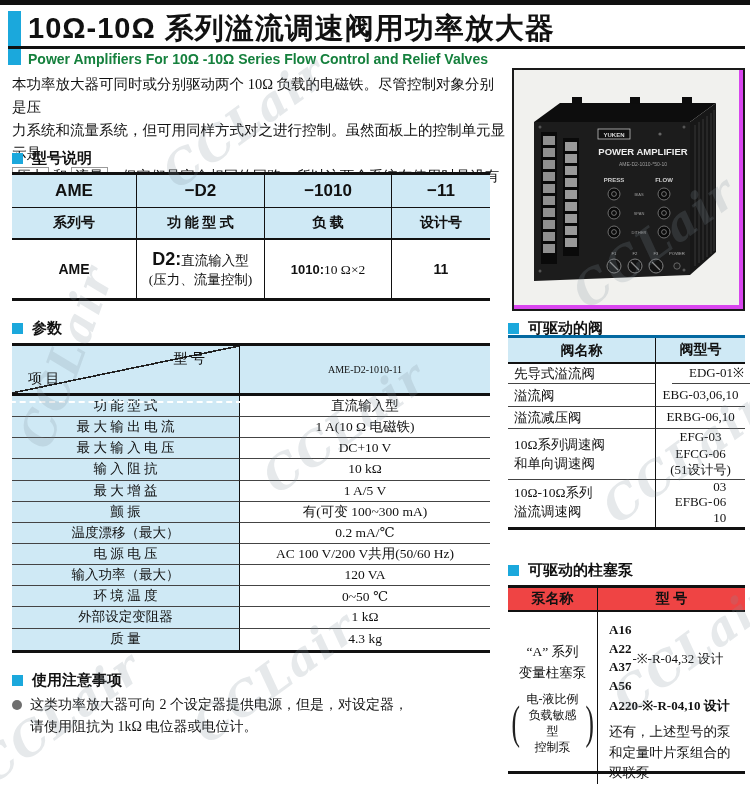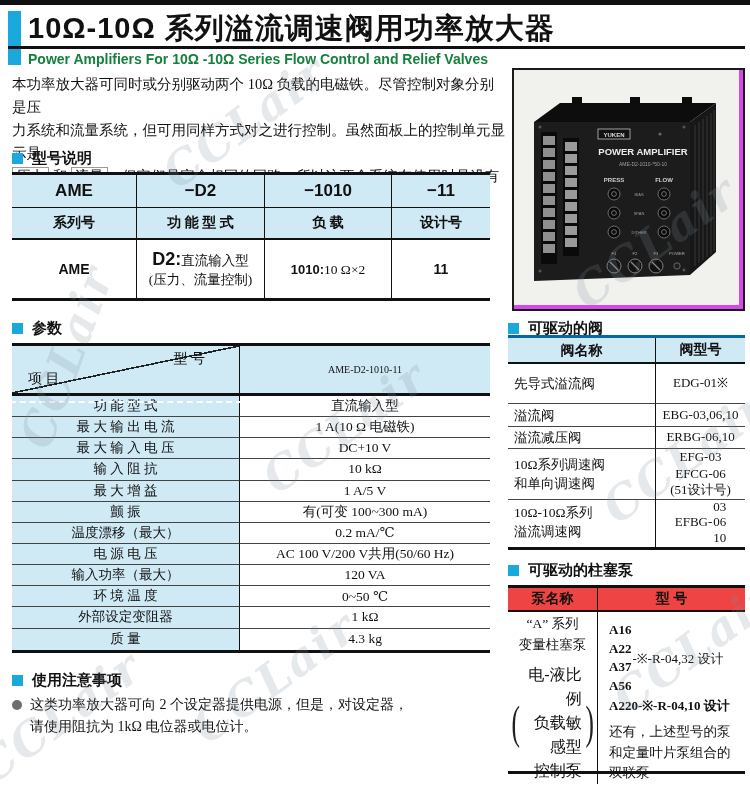--- a/index.html
+++ b/index.html
@@ -78,21 +78,21 @@
   .ktable{position:absolute;left:508px;top:585px;width:237px;border-top:3px solid #111;border-bottom:3px solid #111;z-index:2;}
   .krow{display:grid;grid-template-columns:90px 147px;}
   .krow.khead{height:24px;background:#ef4444;font-weight:bold;}
   .krow.khead>div{display:flex;align-items:center;justify-content:center;font-size:14px;border-bottom:2px solid #111;}
   .krow.khead>div:first-child{border-right:1.2px solid #111;}
   .kbody{display:grid;grid-template-columns:90px 147px;height:159px;}
   .kname{border-right:1.2px solid #111;display:flex;flex-direction:column;align-items:center;justify-content:center;gap:8px;}
   .kname-main{text-align:center;font-size:13.5px;line-height:21px;}
   .bracket-wrap{display:flex;align-items:center;}
   .paren{font-size:46px;font-weight:300;color:#222;transform:scaleX(0.55);line-height:0;}
-  .bracket-lines{font-size:16px;line-height:24px;text-align:right;}
+  .bracket-lines{font-size:12px;line-height:16px;text-align:center;}
   .kmodels{padding:9px 2px 0 11px;font-size:13px;}
   .group-flex{display:flex;align-items:center;}
   .group-nums{line-height:18.5px;font-weight:bold;font-family:"Liberation Serif",serif;}
   .group-suffix{margin-left:1px;}
   .a220-line{margin-top:1px;font-weight:bold;}
   .pump-note{margin-top:7px;font-size:13.5px;line-height:20.5px;font-weight:normal;}
 
   
   .notes-body{position:absolute;left:12px;top:694px;width:480px;display:flex;z-index:2;}
   .bullet-dot{flex:0 0 auto;width:10px;height:10px;border-radius:50%;background:#6e6e6e;margin:6px 8px 0 0;}
@@ -330,21 +330,21 @@
 
   <div class="sec" style="left:508px;top:319px;">
     <span class="sq"></span>
     <span>可驱动的阀</span>
   </div>
   <div class="vtable">
     <div class="vrow vhead">
       <div>阀名称</div>
       <div>阀型号</div>
     </div>
-    <div class="vrow r" style="height:40px;">
+    <div class="vrow r" style="height:20px;gap:16px;">
       <div>先导式溢流阀</div>
       <div>EDG-01※</div>
     </div>
     <div class="vrow r" style="height:23px;">
       <div>溢流阀</div>
       <div>EBG-03,06,10</div>
     </div>
     <div class="vrow r" style="height:22px;">
       <div>溢流减压阀</div>
       <div>ERBG-06,10</div>

